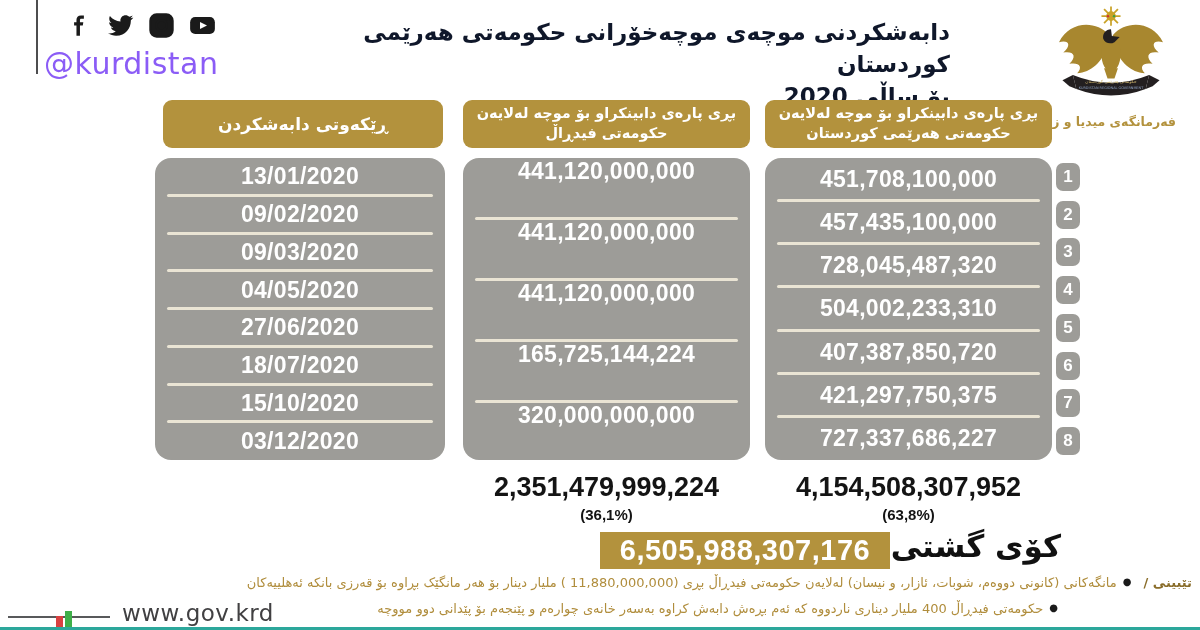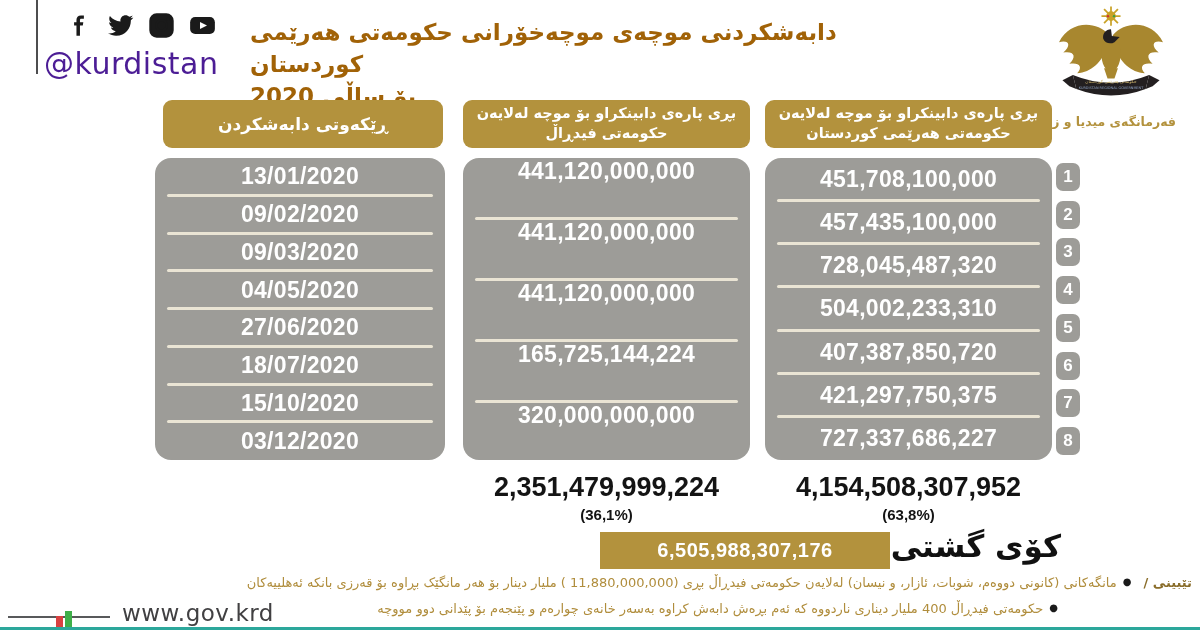--- a/index.html
+++ b/index.html
@@ -4,24 +4,24 @@
 <style>
   html,body{margin:0;padding:0;}
   body{font-family:"DejaVu Sans",sans-serif;background:#ffffff;}
   .canvas{position:relative;width:1200px;height:630px;background:#ffffff;overflow:hidden;margin:0 auto;}
 
   
   .tl-divider{position:absolute;left:36px;top:0;width:2px;height:74px;background:#4d4d4f;}
   .social-icons{position:absolute;left:66px;top:12px;display:flex;gap:14px;align-items:center;}
   .social-icons .ic{width:27px;height:27px;display:flex;align-items:center;justify-content:center;}
   .social-icons svg{width:27px;height:27px;fill:#1a1a1a;}
-  .handle{position:absolute;left:44px;top:46px;font-size:30px;color:#4c1d95;letter-spacing:.5px;}
-
-  
-  .title{position:absolute;left:250px;top:16px;width:700px;text-align:left;direction:rtl;color:#a16207;font-weight:bold;}
+  .handle{position:absolute;left:44px;top:46px;font-size:30px;color:#8b5cf6;letter-spacing:.5px;}
+
+  
+  .title{position:absolute;left:250px;top:16px;width:700px;text-align:right;direction:rtl;color:#0f172a;font-weight:bold;}
   .title .t1{font-size:23px;line-height:32px;}
   .title .t2{font-size:23px;line-height:32px;}
 
   
   .logo{position:absolute;left:1046px;top:4px;width:130px;text-align:center;}
   .logo-text{margin-top:2px;font-size:12.5px;font-weight:bold;color:#b3923d;direction:rtl;white-space:nowrap;}
 
   
   .hdr{position:absolute;top:100px;height:48px;background:#b3923d;border-radius:9px;color:#ffffff;
        font-weight:bold;display:flex;align-items:center;justify-content:center;text-align:center;
@@ -55,21 +55,21 @@
   .total-federal{left:463px;} .total-krg{left:765px;}
   .pct{position:absolute;top:506px;width:287px;text-align:center;color:#141414;font-weight:bold;font-size:15px;
        font-family:"Liberation Sans","DejaVu Sans",sans-serif;}
   .pct-federal{left:463px;} .pct-krg{left:765px;}
 
   
   .grand-label{position:absolute;left:893px;top:528px;width:168px;text-align:center;direction:rtl;
                color:#111111;font-weight:bold;font-size:31px;white-space:nowrap;}
   .grand-box{position:absolute;left:600px;top:532px;width:290px;height:37px;background:#b3923d;
              display:flex;align-items:center;justify-content:center;color:#ffffff;font-weight:bold;
-             font-size:20px;font-family:"Liberation Sans","DejaVu Sans",sans-serif;letter-spacing:.5px;}
+             font-size:29px;font-family:"Liberation Sans","DejaVu Sans",sans-serif;letter-spacing:.5px;}
 
   
   .note{position:absolute;direction:rtl;text-align:right;color:#b08d3c;font-size:13px;white-space:nowrap;}
   .note1{right:8px;top:575px;}
   .note2{right:136px;top:601px;}
   .note-label{font-weight:bold;color:#8a6d2a;margin-left:6px;}
   .note-bullet{color:#1a1a1a;font-size:10px;margin:0 6px;vertical-align:2px;}
 
   
   .site-line{position:absolute;left:8px;top:616px;width:102px;height:2px;background:#58595b;}

